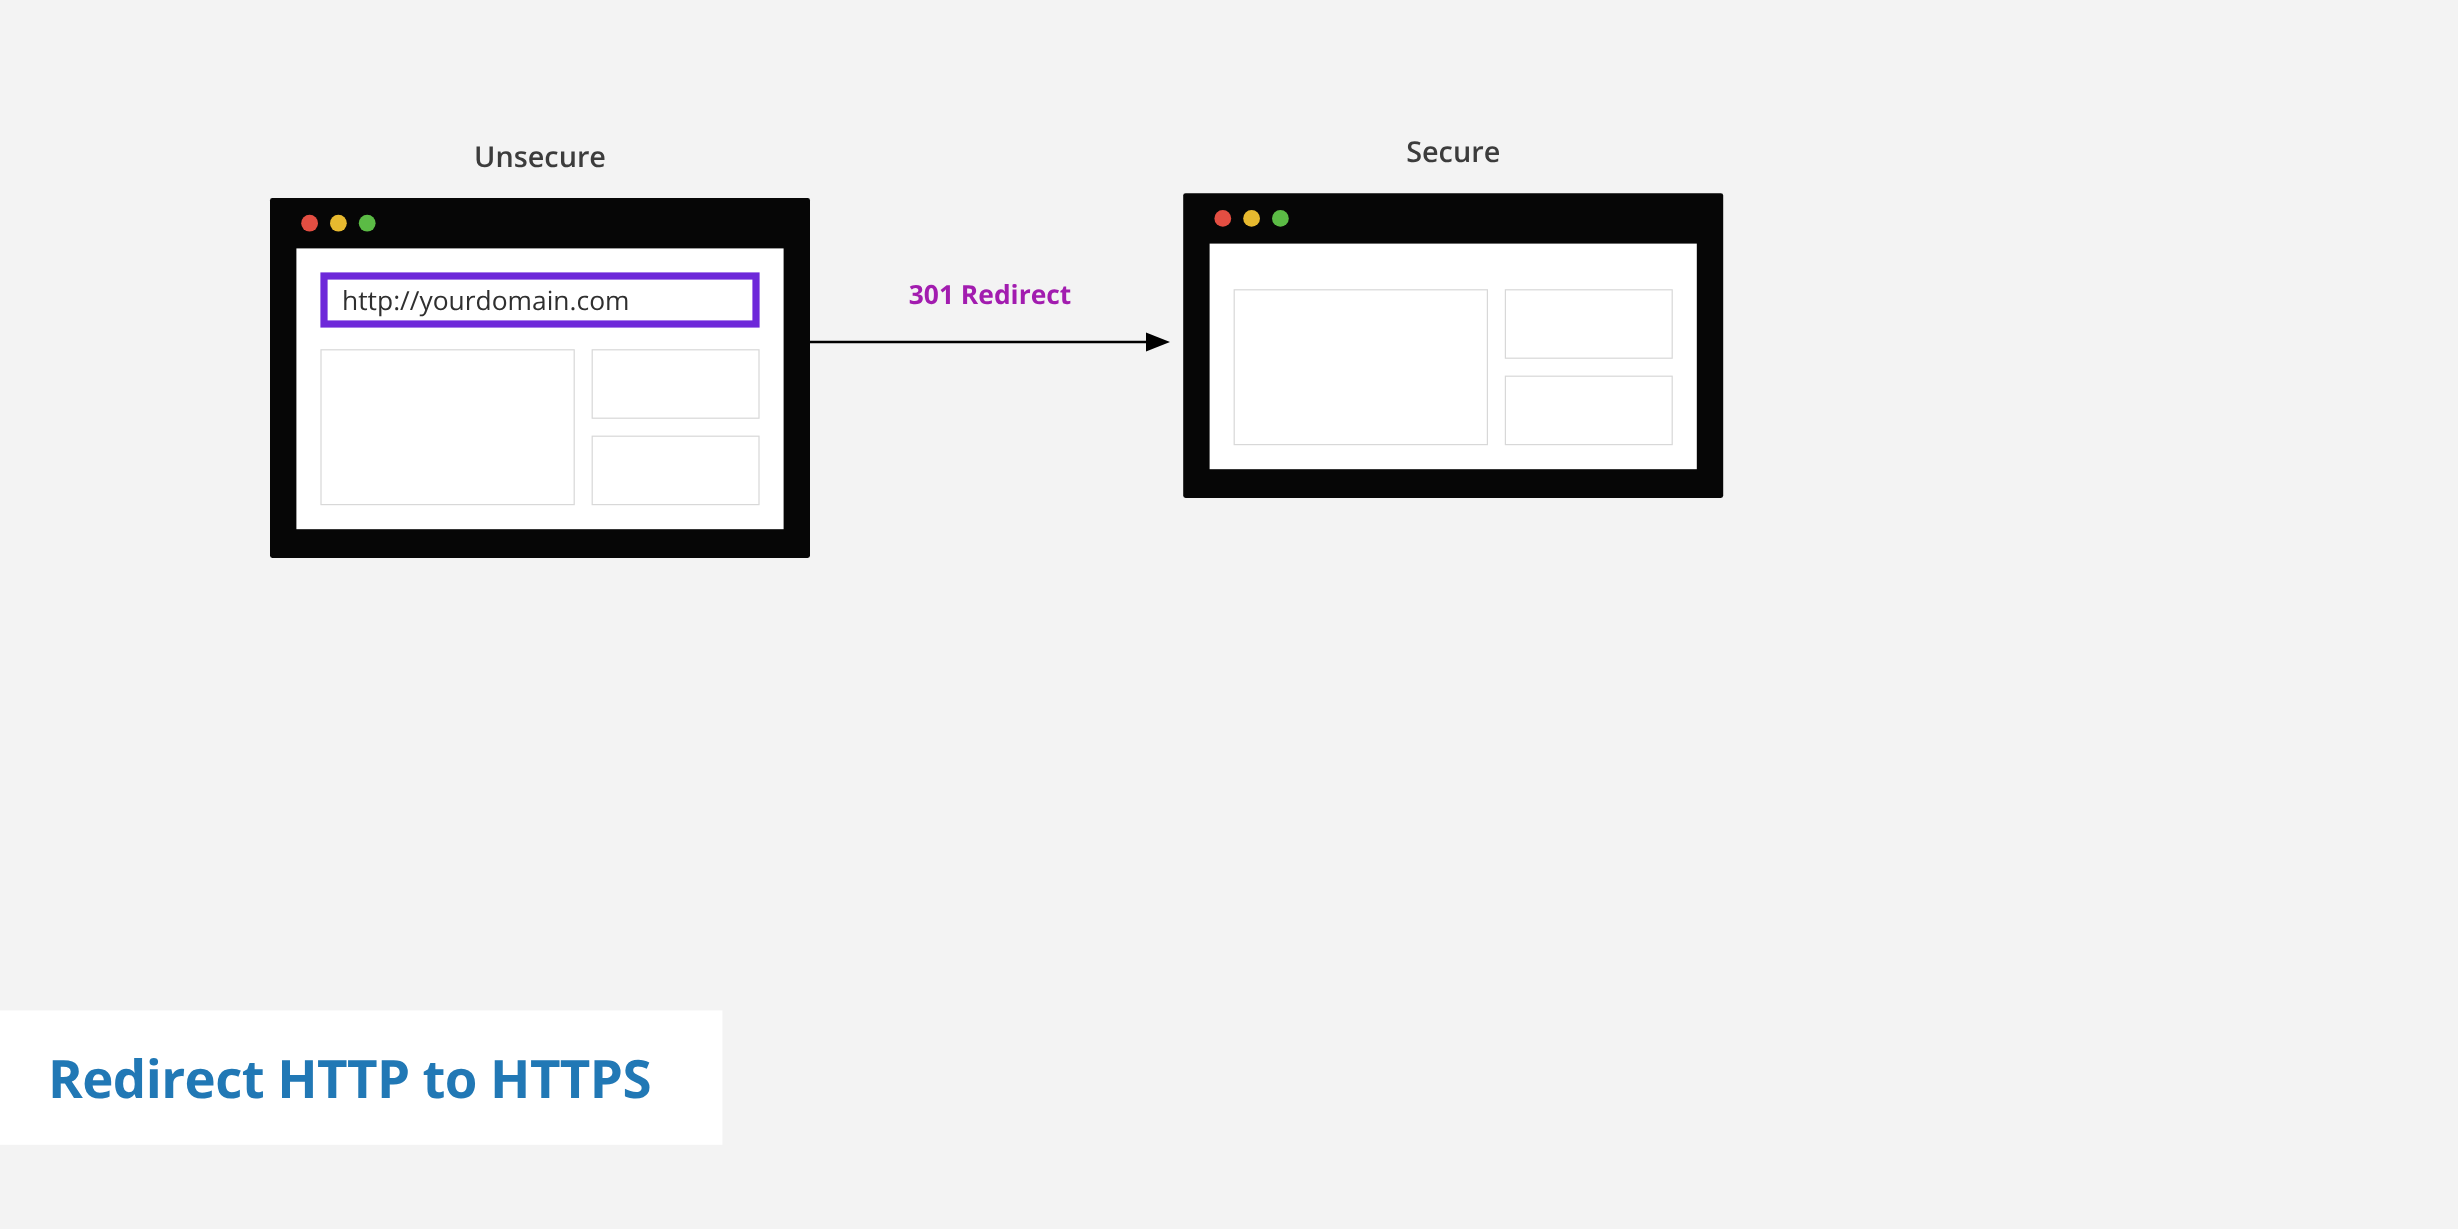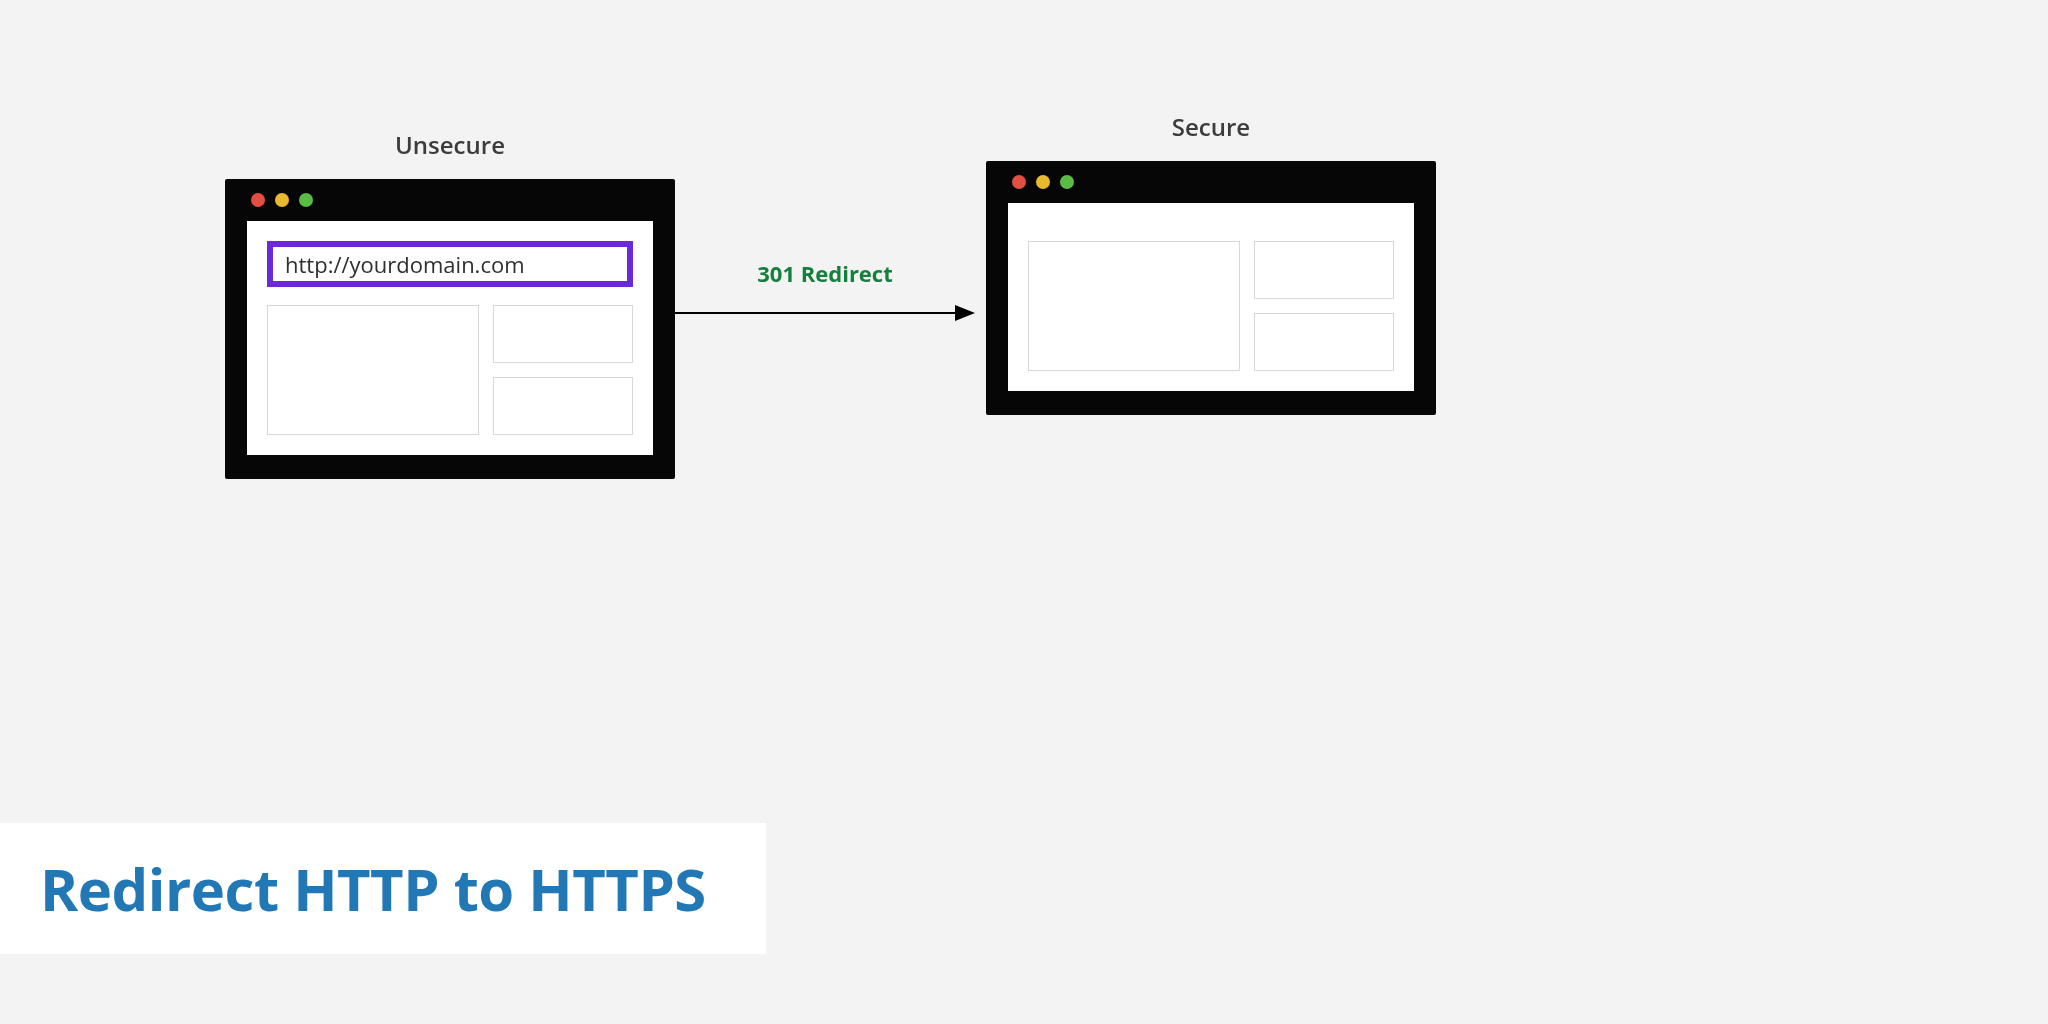--- a/index.html
+++ b/index.html
@@ -15,21 +15,21 @@
     position: relative;
     width: 2048px;
     height: 1024px;
   }
 
   
   .window-wrap {
     position: absolute;
     width: 450px;
   }
-  .window-wrap.left  { left: 225px;  top: 128px; }
+  .window-wrap.left  { left: 225px;  top: 114px; }
   .window-wrap.right { left: 986px; top: 110px; }
 
   .window-label {
     text-align: center;
     font-size: 24px;
     font-weight: 600;
     color: #3c3c3c;
     margin-bottom: 18px;
   }
 
@@ -112,44 +112,43 @@
   }
 
   
   .arrow-area{
     position:absolute;
     left:660px; top:230px;
     width:330px;
     text-align:center;
   }
   .arrow-label{
-    color:#15803d;
+    color:#a21caf;
     font-weight:700;
     font-size:22px;
     margin-bottom:10px;
-    margin-top:28px;
   }
   .arrow-svg{
     display:block;
     width:300px;
     height:30px;
     margin:0 auto;
   }
 
   
   .caption{
     position:absolute;
     left:0; bottom:70px;
     background:#ffffff;
     padding:26px 60px 26px 40px;
   }
   .caption h1{
     color:#2178b5;
     font-weight:700;
-    font-size:58px;
+    font-size:44px;
     letter-spacing:-0.5px;
   }
 </style>
 </head>
 <body>
 
 <div class="stage">
 
   <div class="window-wrap left">
     <div class="window-label">Unsecure</div>

